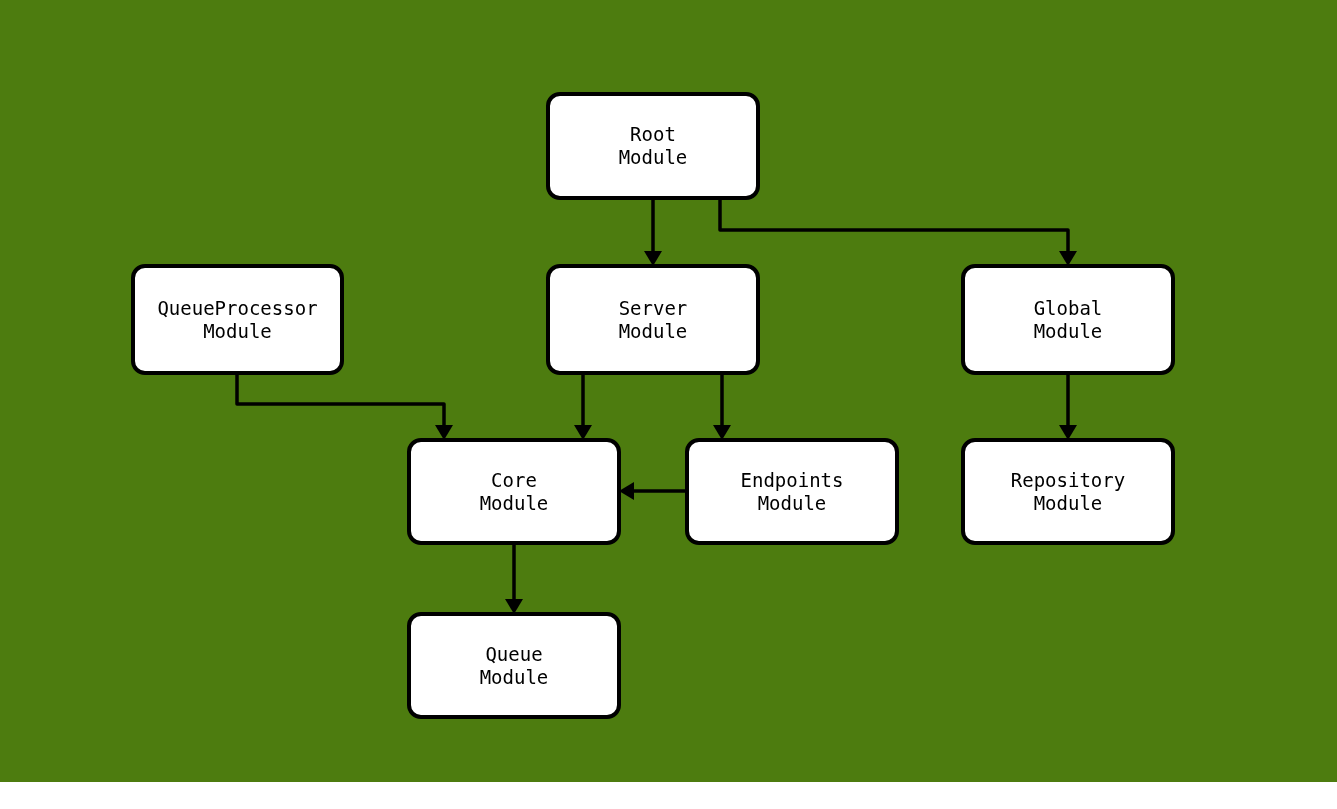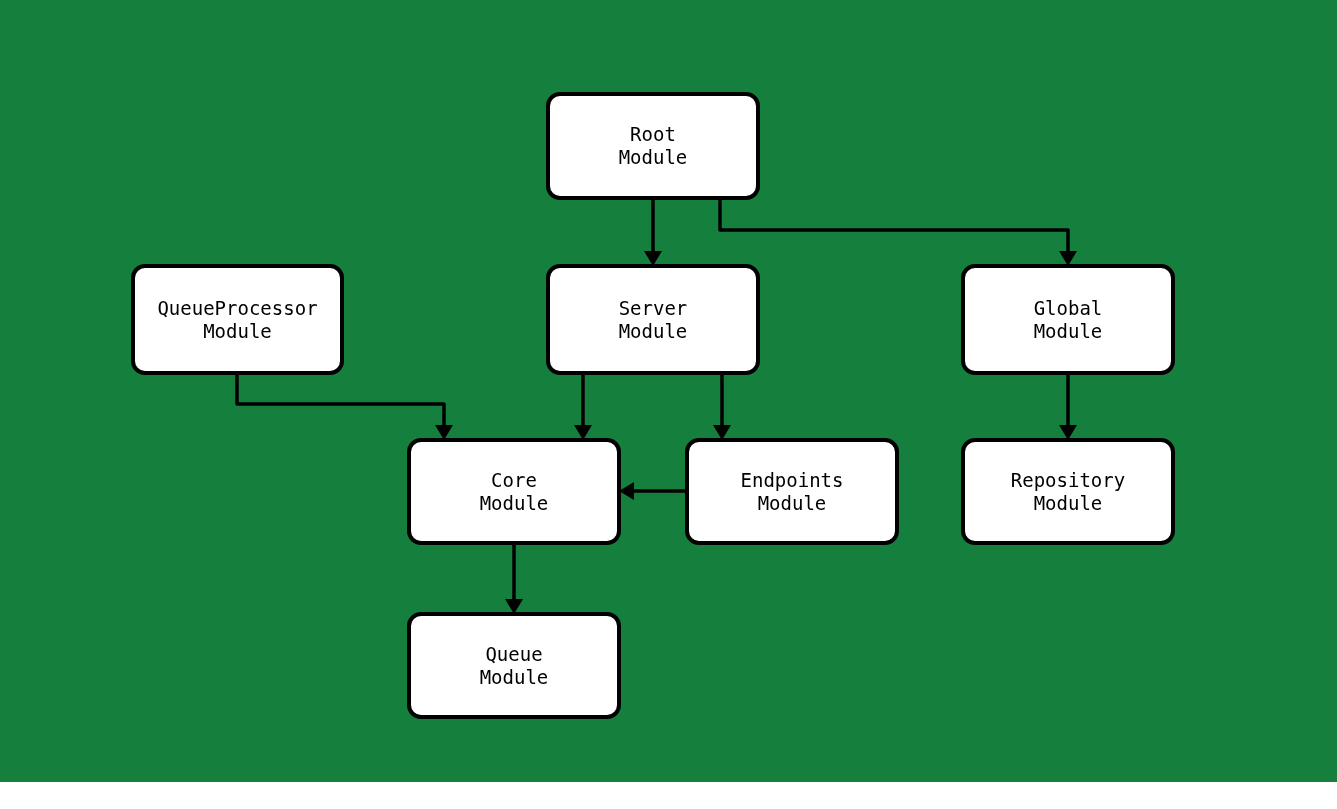--- a/index.html
+++ b/index.html
@@ -4,21 +4,21 @@
 <style>
   html, body {
     margin: 0;
     padding: 0;
     background: #ffffff;
   }
   #canvas {
     position: relative;
     width: 1337px;
     height: 782px;
-    background: #15803d;
+    background: #4d7c0f;
     overflow: hidden;
   }
   #diagram-svg {
     position: absolute;
     top: 0;
     left: 0;
     width: 1337px;
     height: 809px;
   }
   .node-rect {

